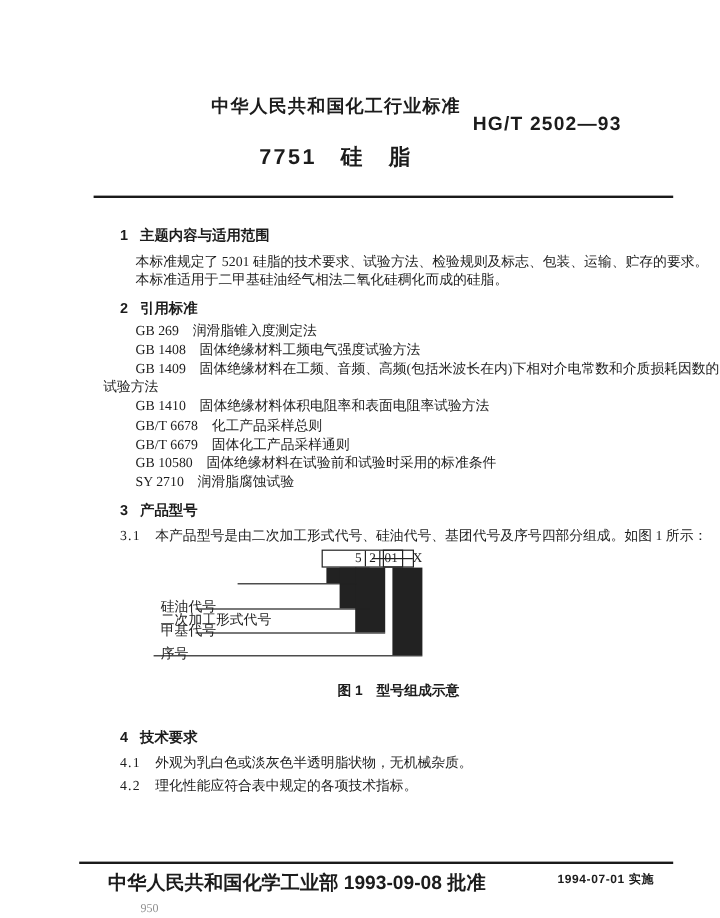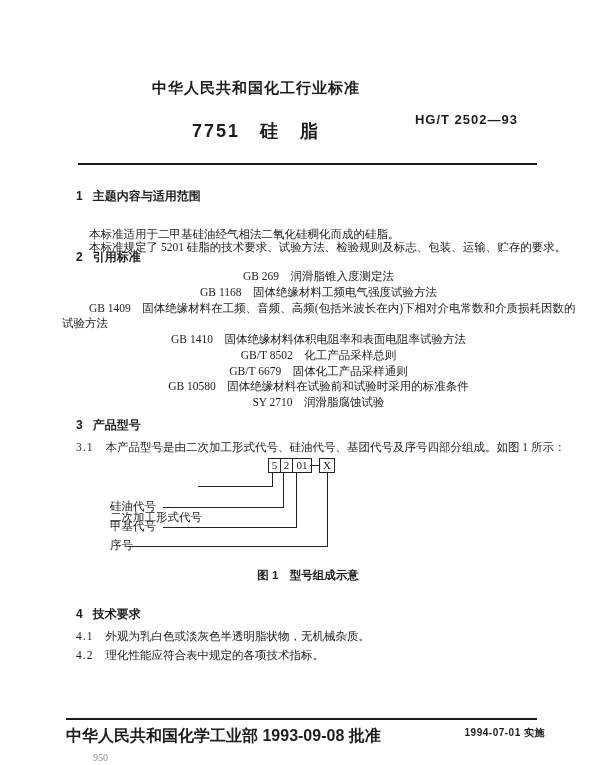--- a/index.html
+++ b/index.html
@@ -1,50 +1,50 @@
 <!DOCTYPE html>
 <html><head>
 <meta charset="utf-8">
 <style>
   html,body{margin:0;padding:0;background:#fff;}
   .page{
     position:relative;width:600px;height:765px;background:#ffffff;overflow:hidden;
     font-family:"Liberation Serif",serif;color:#1c1c1c;
   }
-  .abs{position:absolute;}
+  .abs{position:absolute;padding-left:24px;}
   
   .doc-title{
     top:79px;left:0;width:512px;text-align:center;
     font-family:"Liberation Sans",sans-serif;font-weight:bold;
     font-size:15px;letter-spacing:1px;white-space:pre;
   }
   .std-no{
-    top:112px;right:82px;
+    top:95px;right:82px;
     font-family:"Liberation Sans",sans-serif;font-weight:bold;
-    font-size:13px;letter-spacing:1px;white-space:pre;
+    font-size:16px;letter-spacing:1px;white-space:pre;
   }
   .product-title{
     top:119px;left:0;width:512px;text-align:center;
     font-family:"Liberation Sans",sans-serif;font-weight:bold;
     font-size:18px;letter-spacing:2px;white-space:pre;
   }
   .rule{background:#1a1a1a;height:2px;}
   .rule-top{top:163px;left:78px;width:459px;}
   .rule-bottom{top:718px;left:66px;width:471px;}
   
   .sec-heading{
     display:flex;gap:10px;left:76px;line-height:16px;
     font-family:"Liberation Sans",sans-serif;font-weight:bold;font-size:12px;
   }
   .body-line{left:89px;font-size:11.5px;line-height:15px;white-space:pre;}
   .clause{display:flex;gap:12px;left:76px;font-size:11.5px;line-height:16px;white-space:pre;}
   .clause .cnum{letter-spacing:1px;}
   .ref-list{top:269px;left:62px;width:486px;font-size:11.5px;line-height:15.75px;}
   .ref-line{white-space:pre;}
-  .ref-line.ind{padding-left:27px;text-align:center;}
+  .ref-line.ind{padding-left:27px;}
   
   .figline{background:#222;}
   .cellbox{
     top:458px;left:268px;display:flex;height:15px;
     border:1px solid #222;box-sizing:border-box;
     font-size:11px;line-height:13px;text-align:center;
   }
   .cellbox .cell{border-right:1px solid #222;padding:0 1px;min-width:9px;}
   .cellbox .cell:last-child{border-right:none;min-width:16px;}
   .xbox{
@@ -76,34 +76,34 @@
 
   <div class="abs doc-title">中华人民共和国化工行业标准</div>
   <div class="abs std-no">HG/T 2502—93</div>
   <div class="abs product-title">7751　硅　脂</div>
   <div class="abs rule rule-top"></div>
 
   <div class="abs sec-heading" style="top:188px;">
     <span>1</span>
     <span>主题内容与适用范围</span>
   </div>
-  <div class="abs body-line" style="top:212px;margin-top:28px;">本标准规定了 5201 硅脂的技术要求、试验方法、检验规则及标志、包装、运输、贮存的要求。</div>
+  <div class="abs body-line" style="top:212px;">本标准规定了 5201 硅脂的技术要求、试验方法、检验规则及标志、包装、运输、贮存的要求。</div>
   <div class="abs body-line" style="top:227px;">本标准适用于二甲基硅油经气相法二氧化硅稠化而成的硅脂。</div>
 
   <div class="abs sec-heading" style="top:249px;">
     <span>2</span>
     <span>引用标准</span>
   </div>
   <div class="abs ref-list">
     <div class="ref-line ind">GB 269　润滑脂锥入度测定法</div>
-    <div class="ref-line ind">GB 1168　固体绝缘材料工频电气强度试验方法</div>
+    <div class="ref-line ind">GB 1408　固体绝缘材料工频电气强度试验方法</div>
     <div class="ref-line ind">GB 1409　固体绝缘材料在工频、音频、高频(包括米波长在内)下相对介电常数和介质损耗因数的</div>
     <div class="ref-line">试验方法</div>
     <div class="ref-line ind">GB 1410　固体绝缘材料体积电阻率和表面电阻率试验方法</div>
-    <div class="ref-line ind">GB/T 8502　化工产品采样总则</div>
+    <div class="ref-line ind">GB/T 6678　化工产品采样总则</div>
     <div class="ref-line ind">GB/T 6679　固体化工产品采样通则</div>
     <div class="ref-line ind">GB 10580　固体绝缘材料在试验前和试验时采用的标准条件</div>
     <div class="ref-line ind">SY 2710　润滑脂腐蚀试验</div>
   </div>
 
   <div class="abs sec-heading" style="top:417px;">
     <span>3</span>
     <span>产品型号</span>
   </div>
   <div class="abs clause" style="top:439px;">

